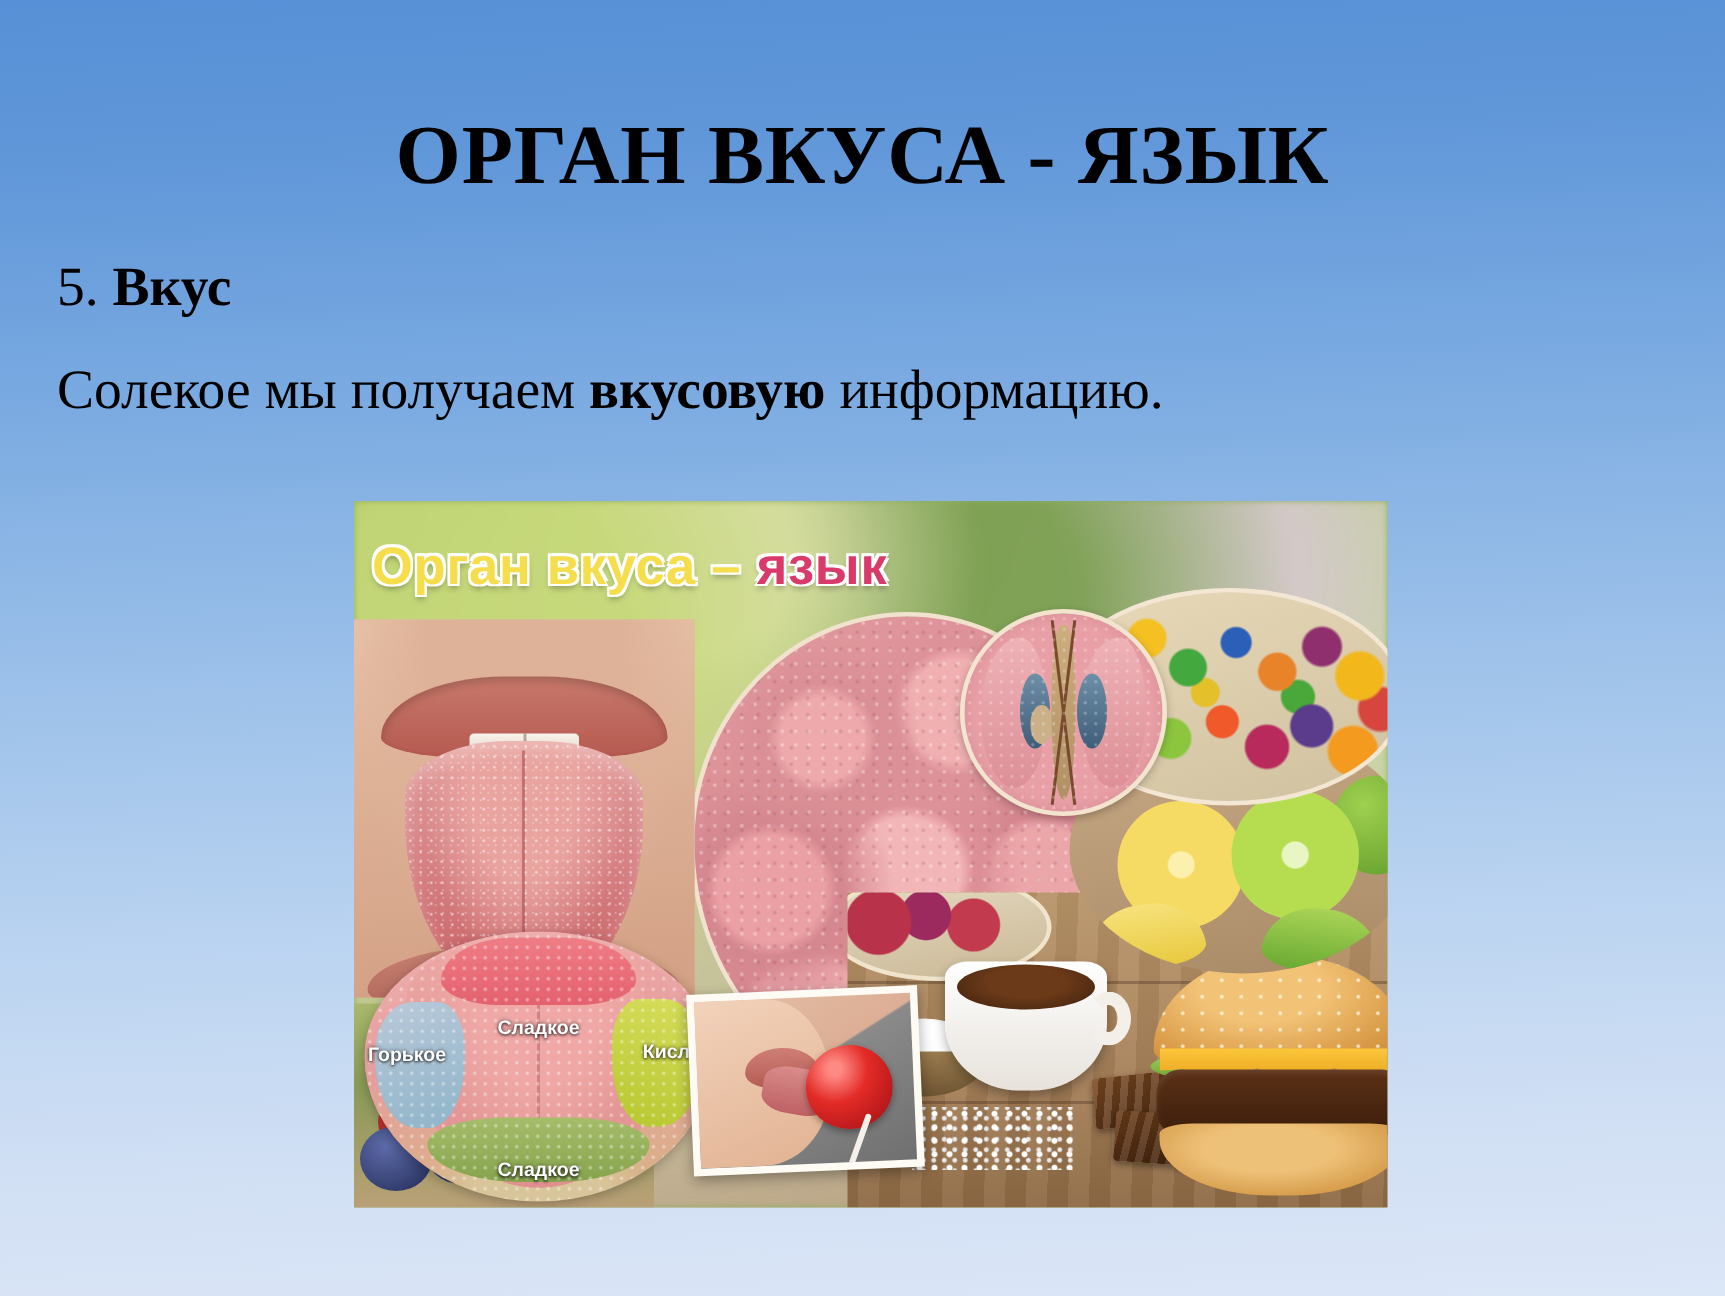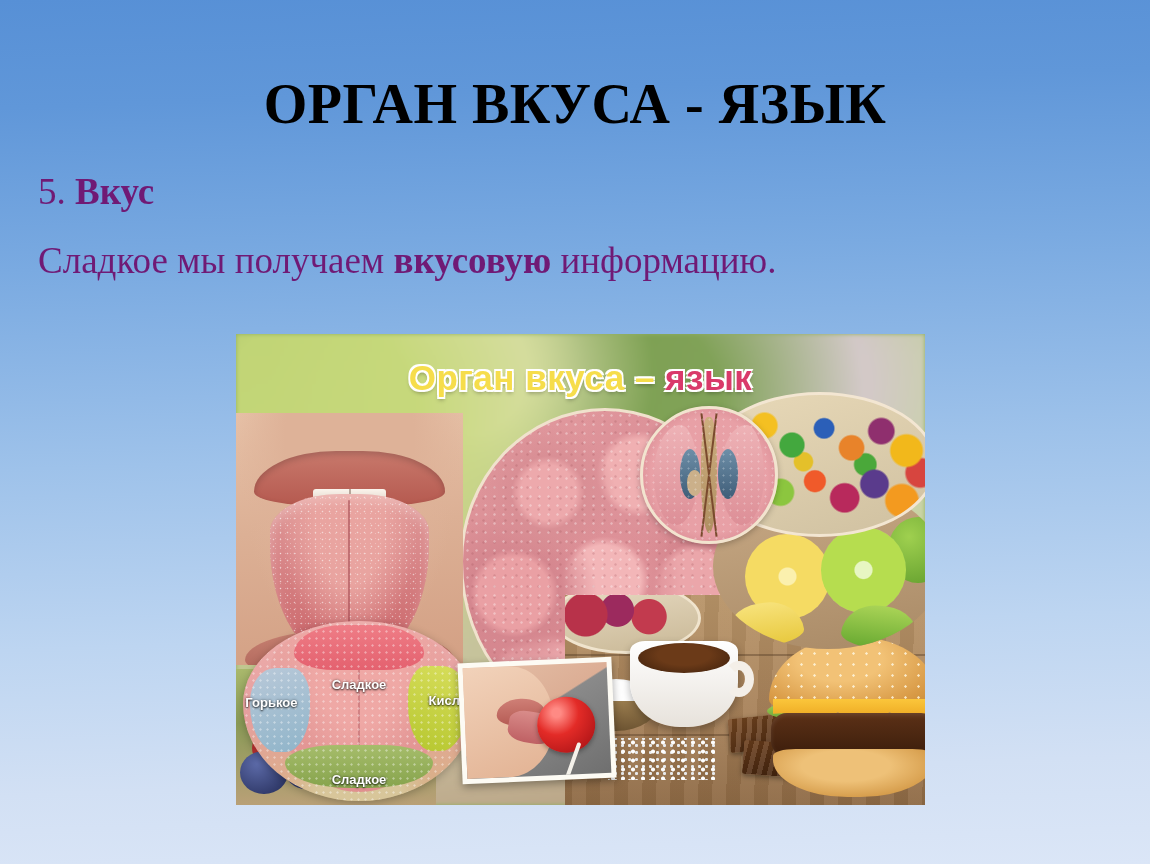--- a/index.html
+++ b/index.html
@@ -13,21 +13,21 @@
   
   .slide-title {
     position:absolute; left:0; top:72px; width:1150px;
     text-align:center;
     font-size:56px; font-weight:bold; color:#000000;
     letter-spacing:0.5px;
     font-family: "Liberation Serif", "DejaVu Serif", serif;
   }
   .body-line {
     position:absolute; left:38px;
-    font-size:37px; color:#701a75; white-space:nowrap;
+    font-size:37px; color:#000000; white-space:nowrap;
   }
   .line-1 { top:170px; }
   .line-2 { top:239px; }
   .body-line .b { font-weight:bold; }
 
   
   .poster {
     position:absolute; left:236px; top:334px;
     width:689px; height:471px;
     overflow:hidden;
@@ -42,22 +42,21 @@
       radial-gradient(circle at 58% 14%, rgba(120,158,76,.9) 0 15%, rgba(0,0,0,0) 40%),
       radial-gradient(circle at 80% 10%, rgba(216,198,214,.8) 0 12%, rgba(0,0,0,0) 34%),
       radial-gradient(circle at 95% 26%, rgba(198,220,150,.8) 0 14%, rgba(0,0,0,0) 40%),
       radial-gradient(circle at 20% 40%, rgba(225,190,200,.55) 0 10%, rgba(0,0,0,0) 30%),
       linear-gradient(170deg,#7fa253 0%, #9cb868 22%, #b9cb86 45%, #c9bfa0 70%, #b49a7c 100%);
     filter: blur(2px);
   }
 
   
   .poster-heading {
-    position:absolute; left:0; top:26px; width:689px;
-    text-align:center;
+    position:absolute; left:12px; top:26px; width:689px;
     font-family:"Liberation Sans","DejaVu Sans",sans-serif;
     font-weight:bold; font-size:35px; letter-spacing:0.5px;
     line-height:1;
     z-index:12;
   }
   .poster-heading .t1 { color:#f6dd4b; text-shadow: -1.6px -1.6px 0 #fff, 1.6px -1.6px 0 #fff, -1.6px 1.6px 0 #fff, 1.6px 1.6px 0 #fff, 0 3px 4px rgba(0,0,0,.35); }
   .poster-heading .t2 { color:#f6dd4b; text-shadow: -1.6px -1.6px 0 #fff, 1.6px -1.6px 0 #fff, -1.6px 1.6px 0 #fff, 1.6px 1.6px 0 #fff, 0 3px 4px rgba(0,0,0,.35); }
   .poster-heading .t3 { color:#d93a6a; text-shadow: -1.8px -1.8px 0 #fff, 1.8px -1.8px 0 #fff, -1.8px 1.8px 0 #fff, 1.8px 1.8px 0 #fff, 0 3px 4px rgba(0,0,0,.35); }
 
   
@@ -491,21 +490,21 @@
 </head>
 <body>
 
 <div class="slide-title">ОРГАН ВКУСА - ЯЗЫК</div>
 
 <div class="body-line line-1">
   <span>5.</span><span class="b"> <span>Вкус</span></span>
 </div>
 
 <div class="body-line line-2">
-  <span>Сладкое мы получаем </span><span class="b">вкусовую</span><span> информацию.</span>
+  <span>Солекое мы получаем </span><span class="b">вкусовую</span><span> информацию.</span>
 </div>
 
 <div class="poster">
 
   <div class="backdrop"></div>
 
   <div class="poster-heading">
     <span class="t1">Орган вкуса</span><span class="t2"> – </span><span class="t3">язык</span>
   </div>
 

